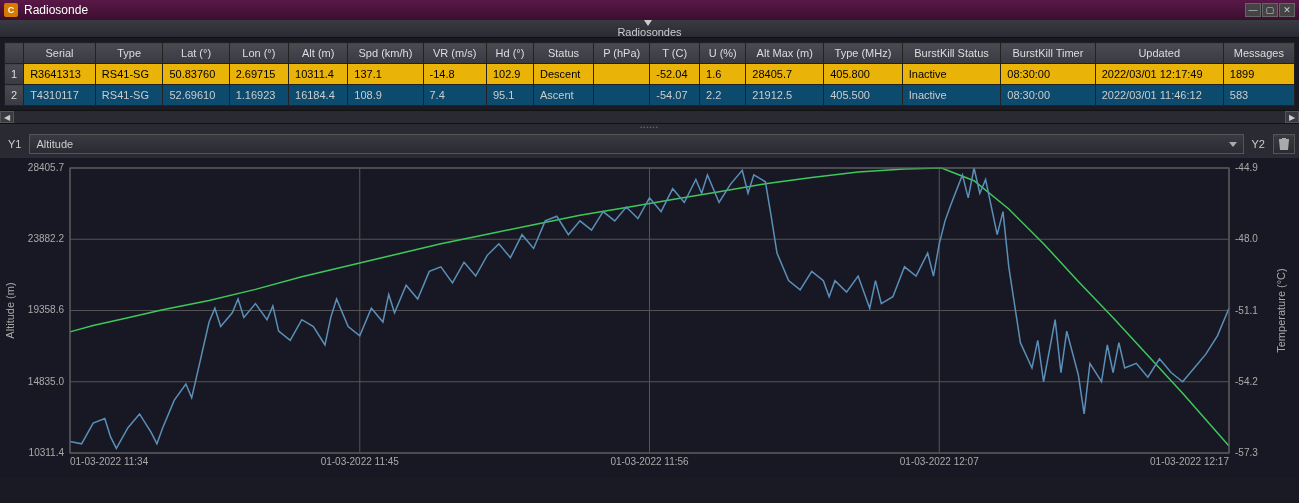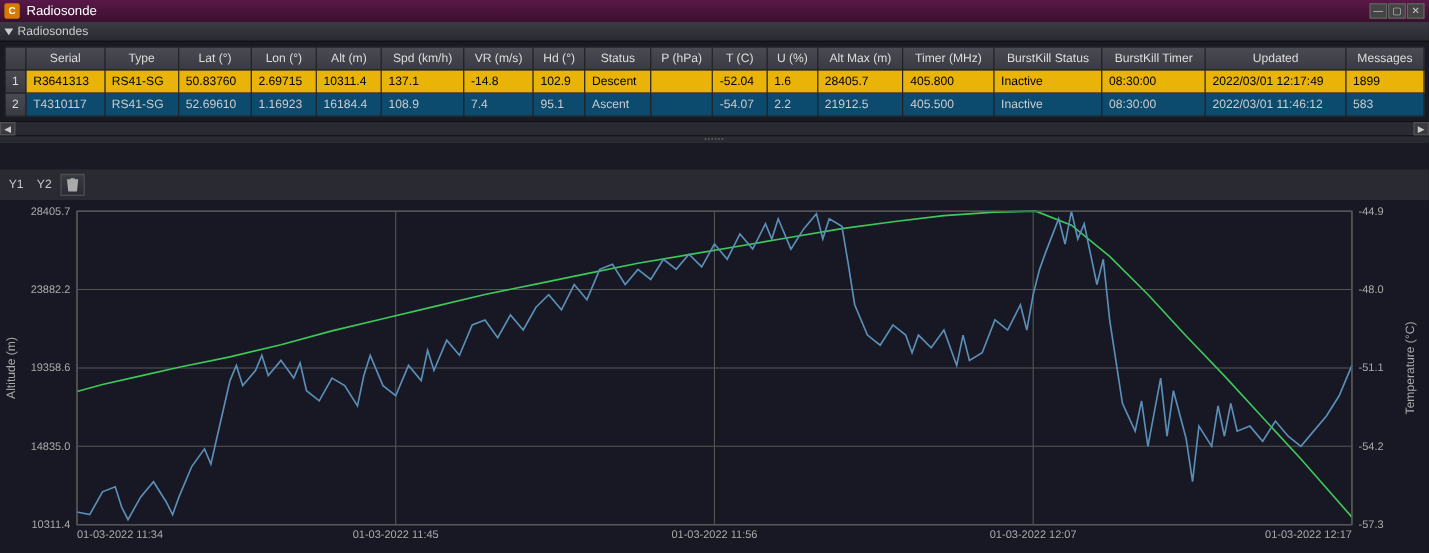--- a/index.html
+++ b/index.html
@@ -2,33 +2,33 @@
 <html><head>
 <meta charset="utf-8">
 <style>
 * { box-sizing: border-box; margin: 0; padding: 0; font-family: Arial, sans-serif; }
 body { background: #1a1a24; color: #ccc; font-size: 11px; overflow: hidden; }
 .titlebar { background: linear-gradient(to bottom, #5a1848, #3a0f2e); height: 20px; display: flex; align-items: center; padding: 0 4px; color: #fff; }
 .titlebar-icon { width: 14px; height: 14px; background: #d97a00; border-radius: 2px; margin-right: 6px; display: flex; align-items: center; justify-content: center; font-size: 9px; font-weight: bold; }
 .titlebar-title { flex: 1; font-size: 12px; }
 .titlebar-btns { display: flex; gap: 1px; }
 .titlebar-btn { width: 16px; height: 14px; background: #444; border: 1px solid #666; display: flex; align-items: center; justify-content: center; cursor: pointer; font-size: 9px; color: #ccc; }
-.panel-header { background: linear-gradient(to bottom, #3a3a42, #2a2a32); height: 18px; display: flex; align-items: center; padding: 0 4px; border-bottom: 1px solid #111; font-size: 11px; }
+.panel-header { background: linear-gradient(to bottom, #3a3a42, #2a2a32); height: 18px; display: flex; align-items: center; padding: 0 4px; border-bottom: 1px solid #111; font-size: 11px; flex-direction: column; }
 .triangle { display: inline-block; width: 0; height: 0; border-left: 4px solid transparent; border-right: 4px solid transparent; border-top: 6px solid #ccc; margin-right: 4px; }
 .table-wrap { overflow-x: auto; padding: 4px; }
 table { border-collapse: collapse; width: 100%; }
 th { background: linear-gradient(to bottom, #4a4a52, #3a3a42); color: #ddd; padding: 4px 6px; border: 1px solid #222; font-weight: normal; font-size: 11px; text-align: center; white-space: nowrap; }
 td { padding: 4px 6px; border: 1px solid #222; background: #0c4a6e; color: #ccc; white-space: nowrap; }
 tr.selected td { background: #eab308; color: #000; }
 td.rownum { background: linear-gradient(to bottom, #4a4a52, #3a3a42); text-align: center; width: 14px; color: #ddd; }
 tr.selected td.rownum { background: linear-gradient(to bottom, #4a4a52, #3a3a42); color: #ddd; }
 .scrollbar-h { height: 14px; background: #2a2a32; border-top: 1px solid #111; border-bottom: 1px solid #111; display: flex; align-items: center; }
 .sb-btn { width: 14px; height: 12px; background: #3a3a42; border: 1px solid #555; display: flex; align-items: center; justify-content: center; font-size: 8px; cursor: pointer; }
 .sb-track { flex: 1; height: 100%; position: relative; }
-.axis-controls { display: flex; gap: 4px; padding: 4px; align-items: center; background: #2a2a32; margin-top: 24px; }
+.axis-controls { display: flex; gap: 4px; padding: 4px; align-items: center; background: #2a2a32; }
 .axis-label { color: #ccc; font-size: 11px; padding: 0 4px; }
 .dropdown { flex: 1; background: linear-gradient(to bottom, #3a3a42, #2a2a32); border: 1px solid #555; height: 20px; display: flex; align-items: center; padding: 0 6px; cursor: pointer; position: relative; font-size: 11px; }
 .dropdown-arrow { position: absolute; right: 6px; width: 0; height: 0; border-left: 4px solid transparent; border-right: 4px solid transparent; border-top: 5px solid #aaa; }
 .trash-btn { width: 22px; height: 20px; background: linear-gradient(to bottom, #3a3a42, #2a2a32); border: 1px solid #555; display: flex; align-items: center; justify-content: center; cursor: pointer; }
 .chart-wrap { position: relative; height: 320px; background: #181824; }
 svg { display: block; }
 .axis-text { fill: #aaa; font-size: 10px; }
 .axis-title { fill: #aaa; font-size: 11px; }
 .gridline { stroke: #555; stroke-width: 1; }
 .gridline-v { stroke: #555; stroke-width: 1; }
@@ -67,21 +67,21 @@
           <th>Lon (°)</th>
           <th>Alt (m)</th>
           <th>Spd (km/h)</th>
           <th>VR (m/s)</th>
           <th>Hd (°)</th>
           <th>Status</th>
           <th>P (hPa)</th>
           <th>T (C)</th>
           <th>U (%)</th>
           <th>Alt Max (m)</th>
-          <th>Timer (MHz)</th>
+          <th>Type (MHz)</th>
           <th>BurstKill Status</th>
           <th>BurstKill Timer</th>
           <th>Updated</th>
           <th>Messages</th>
         </tr>
       </thead>
     <tbody id="tbody">
         <tr class="selected">
           <td class="rownum">1</td>
           <td>R3641313</td>
@@ -133,20 +133,24 @@
   <div class="sb-track"></div>
   <div class="sb-btn">▶</div>
 </div>
 
 <div class="drag-handle">
     <span class="drag-dots">••••••</span>
   </div>
 
 <div class="axis-controls">
   <span class="axis-label">Y1</span>
+  <div class="dropdown">
+    <span>Altitude</span>
+    <span class="dropdown-arrow"></span>
+  </div>
   <span class="axis-label">Y2</span>
   <div class="trash-btn">
     <svg width="12" height="14" viewBox="0 0 12 14">
         <path d="M1 3h10l-1 10H2L1 3zm3-2h4v1H4V1zm-3 1h10v1H1V2z" fill="#aaa"></path>
       </svg>
   </div>
 </div>
 
 <div class="chart-wrap">
   <svg id="chart-svg" width="1299" height="320">

